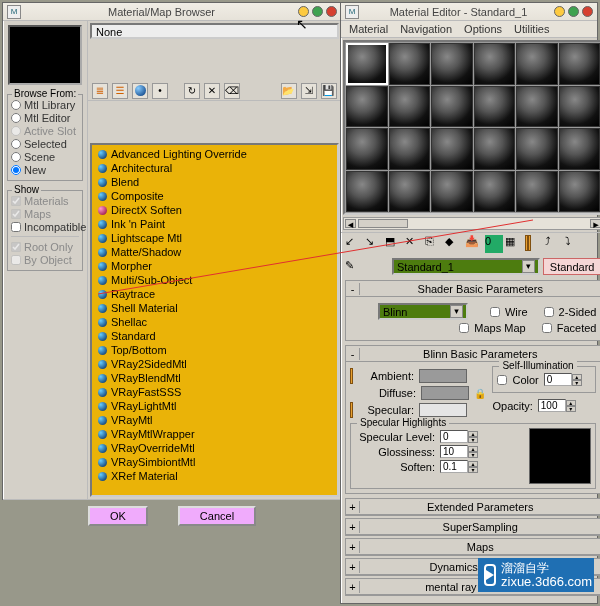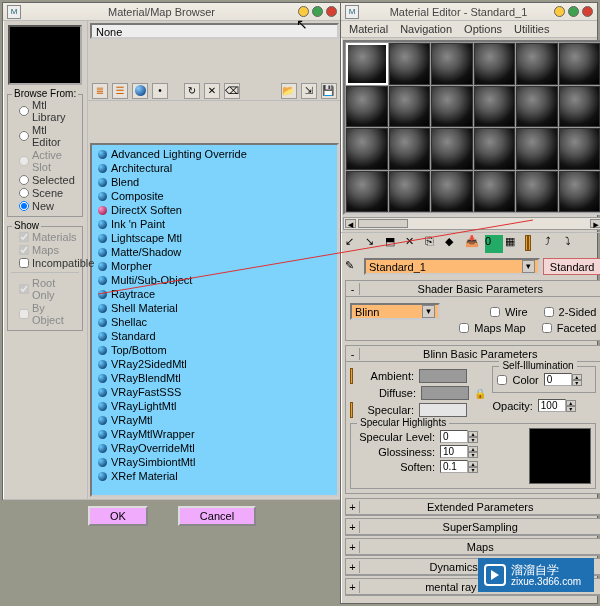--- a/index.html
+++ b/index.html
@@ -13,47 +13,47 @@
 .circ.min { background: #fdca3f; } .circ.max { background: #3fa24f; } .circ.close { background: #d64030; }
 .menubar { display: flex; gap: 12px; padding: 2px 8px; background: #e6e2d9; border-bottom: 1px solid #bbb; color: #333; }
 .menubar span { cursor: default; }
 
 #browser { left: 2px; top: 2px; width: 340px; height: 498px; }
 #browser .content { display: flex; height: calc(100% - 18px); }
 #browser .left { width: 84px; padding: 4px; display: flex; flex-direction: column; gap: 6px; }
 .panel legend, .grp-title { font-size: 10px; padding: 0 2px; }
 .grp { border: 1px solid #999; padding: 3px 3px 3px 3px; margin-top: 3px; position: relative; }
 .grp-title { position: absolute; top: -7px; left: 4px; background: #d4d0c8; }
-.radio-row, .check-row { display: flex; align-items: center; gap: 3px; font-size: 10px; color: #333; margin: 1px 8px; }
+.radio-row, .check-row { display: flex; align-items: center; gap: 3px; font-size: 10px; color: #333; margin: 1px 0; }
 .radio-row input, .check-row input { width: 10px; height: 10px; }
 .disabled { color: #8a8a8a; }
 .preview { width: 74px; height: 60px; background: #000; border: 2px inset #aaa; margin: 0 auto; }
 #browser .right { flex: 1; display: flex; flex-direction: column; border-left: 1px solid #bbb; gap: 40px; }
 .none-bar { height: 16px; border: 2px inset #ccc; margin: 2px; padding: 1px 4px; background: #eee; }
 .tool-row { height: 20px; display: flex; align-items: center; gap: 4px; padding: 0 4px; border-bottom: 1px solid #bbb; }
 .tool-row .tbtn { width: 16px; height: 16px; border: 1px solid #999; background: #e6e2d9; display:flex; align-items:center; justify-content:center; font-size: 10px; }
-.list { flex: 1; background: #7dd3fc; border: 2px inset #ccc; margin: 2px; overflow: auto; padding: 2px 0; }
+.list { flex: 1; background: #eab308; border: 2px inset #ccc; margin: 2px; overflow: auto; padding: 2px 0; }
 .li { display: flex; align-items: center; gap: 4px; padding: 0 6px; height: 14px; white-space: nowrap; }
 .ball { width: 9px; height: 9px; border-radius: 50%; background: radial-gradient(circle at 30% 30%, #6cf, #025); flex-shrink: 0; }
 .ball.pink { background: radial-gradient(circle at 30% 30%, #f9c, #803); }
 .btn { border: 2px outset #ddd; background: #f0abfc; padding: 2px 20px; }
 .footer-btns { display: flex; justify-content: center; gap: 30px; padding: 6px; border-top: 1px solid #bbb; }
 
 #editor { left: 340px; top: 2px; width: 258px; height: 602px; }
 #editor .content { display: flex; height: calc(100% - 36px); }
 #editor .slots-wrap { flex: 1; display: flex; flex-direction: column; }
 .slots { background: #9a9a9a; border: 2px inset #ccc; margin: 2px; padding: 1px; display: grid; grid-template-columns: repeat(6, 1fr); gap: 1px; }
 .slot { aspect-ratio: 1; background: radial-gradient(circle at 38% 32%, #888 0%, #555 35%, #111 70%, #000 100%), #777; border: 1px solid #333; }
 .slot.sel { outline: 2px solid #fff; outline-offset: -2px; }
 .scroll-h { height: 13px; margin: 0 2px 2px 2px; background: #e6e2d9; border: 1px solid #999; position: relative; }
 .scroll-h .thumb { position: absolute; left: 14px; top: 1px; bottom: 1px; width: 50px; background: #d4d0c8; border: 1px solid #888; }
 .h-tools { display: flex; gap: 2px; padding: 2px 4px; align-items: center; border-top: 1px solid #bbb; }
 .h-tools .tbtn { width: 18px; height: 18px; }
 .name-row { display: flex; align-items: center; gap: 3px; padding: 3px 4px; }
-.dropdown { border: 2px inset #ccc; background: #fdba74; height: 17px; padding: 0 3px; display: flex; align-items: center; justify-content: space-between; }
+.dropdown { border: 2px inset #ccc; background: #4d7c0f; height: 17px; padding: 0 3px; display: flex; align-items: center; justify-content: space-between; margin-left: 28px; }
 .dropdown .arrow { width: 13px; height: 13px; background: #d4d0c8; border: 1px solid #888; text-align:center; line-height:11px; font-size:9px; }
 .type-btn { border: 1px solid #c66; background: #f5d6d6; padding: 1px 6px; height: 17px; display:flex; align-items:center; }
 .rollout { margin: 2px 4px; border: 1px solid #999; }
 .rollout-hdr { display: flex; align-items: center; background: #d4d0c8; border-bottom: 1px solid #999; height: 16px; }
 .rollout-hdr .pm { width: 14px; text-align: center; border-right: 1px solid #999; }
 .rollout-hdr .lbl { flex: 1; text-align: center; }
 .rollout-body { padding: 4px; background: #d4d0c8; }
 .row { display: flex; align-items: center; gap: 5px; margin: 2px 0; font-size: 10px; }
 .row .label { width: 56px; text-align: right; }
 .swatch { width: 48px; height: 14px; border: 1px solid #666; background: #9a9a9a; }
@@ -65,21 +65,21 @@
 .subgrp { border: 1px solid #999; padding: 4px; margin-top: 3px; position: relative; }
 .subgrp .sg-title { position: absolute; top: -7px; left: 6px; background: #d4d0c8; font-size: 10px; padding: 0 3px; }
 .spec-preview { width: 62px; height: 56px; background: #000; border: 1px solid #666; }
 
 .red-line { position: absolute; pointer-events: none; }
 
 .watermark { position: absolute; right: 6px; bottom: 14px; width: 116px; height: 34px; background: #1f6fb3; color: #fff; display:flex; align-items:center; gap:5px; padding: 2px 6px; }
 .watermark .play { width: 22px; height: 22px; border: 2px solid #fff; border-radius: 4px; display:flex; align-items:center; justify-content:center; }
 .watermark .play::after { content:""; border-left: 8px solid #fff; border-top: 5px solid transparent; border-bottom: 5px solid transparent; }
 .watermark .txt { font-size: 12px; line-height: 12px; }
-.watermark .sub { font-size: 10px; }
+.watermark .sub { font-size: 13px; }
 .cursor { position: absolute; left: 296px; top: 16px; font-size: 14px; color: #000; pointer-events:none; }
 .ico-sphere { width:11px;height:11px;border-radius:50%;background:radial-gradient(circle at 30% 30%,#8cf,#037);display:inline-block;vertical-align:middle; }
 .orangebar { width:3px; height:16px; background:#e8a030; border:1px solid #805010; }
 .lock { font-size:10px; }
 </style>
 </head>
 <body>
 
 <div id="browser" class="window">
   <div class="titlebar">

